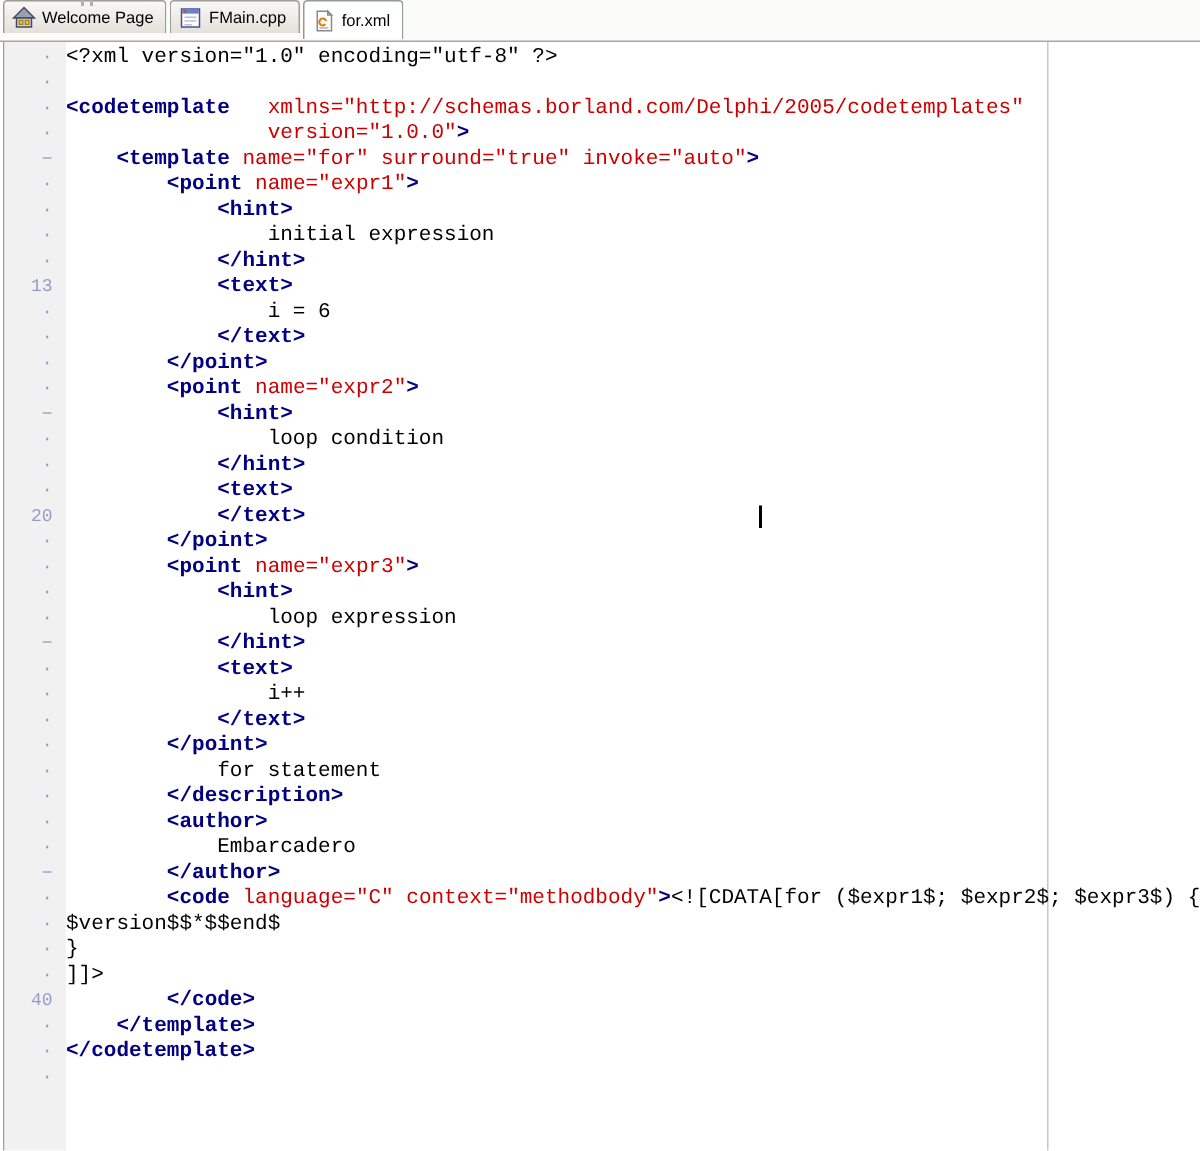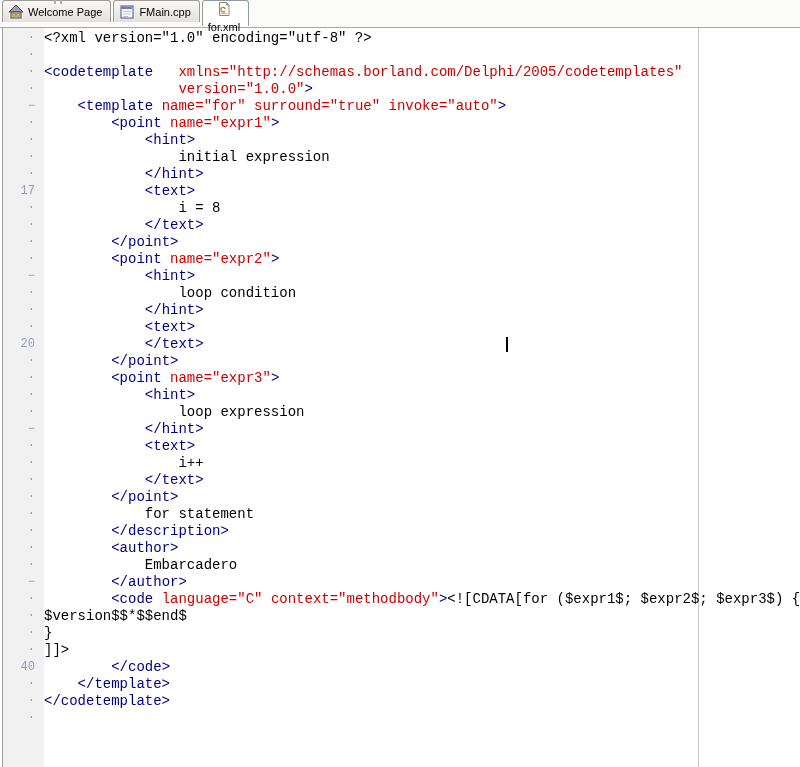--- a/index.html
+++ b/index.html
@@ -19,42 +19,41 @@
     display:flex;align-items:center;gap:4px;
     height:21px;padding:0 8px 0 5px;margin-right:2px;
     background:linear-gradient(#f9f8f6,#e4e1da);
     border:1px solid #9c9c94;border-bottom:none;
     border-radius:3px 3px 0 0;
     font-size:11px;color:#000;white-space:nowrap;cursor:default;
   }
   .tab.active{
     height:25px;background:#ffffff;margin-bottom:-1px;z-index:2;
     border-color:#919b9c;
-    flex-direction:column;
   }
   .tab svg{flex:0 0 auto;display:block;}
   
   .margin-line{position:absolute;top:28px;bottom:0;width:1px;z-index:0;background:var(--margin-line,#c8c8c8);}
   
   .editor{
     position:absolute;top:28px;left:2px;right:0;bottom:0;
     border-left:1px solid #9c9c9c;background:transparent;
   }
   .gutter-strip{position:absolute;left:0;top:0;bottom:0;width:41px;background:var(--gutter-bg,#f1f1f1);z-index:0;}
   .lines{position:relative;z-index:1;padding-top:2px;}
   .line{display:flex;height:17px;line-height:17px;
     font-family:"Liberation Mono","DejaVu Sans Mono",monospace;font-size:14px;white-space:pre;}
   .gutter-cell{
     flex:0 0 41px;width:41px;box-sizing:border-box;text-align:right;padding-right:9px;
     color:var(--gutter-fg,#9a9ac8);font-size:12px;line-height:17px;
     font-family:"Liberation Mono","DejaVu Sans Mono",monospace;
   }
   .code-text{flex:1;position:relative;}
   .line.current .code-text{background:var(--line-highlight,#fbfbdc);}
-  .tok-tag{color:var(--tag,#000080);font-weight:400;}
+  .tok-tag{color:var(--tag,#000080);font-weight:700;}
   .tok-attr{color:var(--attr,#cc0000);}
   .tok-plain{color:var(--plain,#000000);}
   .caret{position:absolute;width:2px;height:15px;background:var(--caret,#000);z-index:5;}
 </style>
 </head>
 <body>
 
 <div class="tabbar">
   <div class="grip g1"></div>
   <div class="grip g2"></div>
@@ -105,22 +104,22 @@
   <div class="lines">
       <div class="line"><span class="gutter-cell">·</span><span class="code-text"><span class="tok-plain">&lt;?xml version="1.0" encoding="utf-8" ?&gt;</span></span></div>
       <div class="line"><span class="gutter-cell">·</span><span class="code-text"></span></div>
       <div class="line"><span class="gutter-cell">·</span><span class="code-text"><span class="tok-tag">&lt;codetemplate</span><span class="tok-plain">   </span><span class="tok-attr">xmlns="http://schemas.borland.com/Delphi/2005/codetemplates"</span></span></div>
       <div class="line"><span class="gutter-cell">·</span><span class="code-text"><span class="tok-plain">                </span><span class="tok-attr">version="1.0.0"</span><span class="tok-tag">&gt;</span></span></div>
       <div class="line"><span class="gutter-cell">−</span><span class="code-text"><span class="tok-plain">    </span><span class="tok-tag">&lt;template</span><span class="tok-plain"> </span><span class="tok-attr">name="for"</span><span class="tok-plain"> </span><span class="tok-attr">surround="true"</span><span class="tok-plain"> </span><span class="tok-attr">invoke="auto"</span><span class="tok-tag">&gt;</span></span></div>
       <div class="line"><span class="gutter-cell">·</span><span class="code-text"><span class="tok-plain">        </span><span class="tok-tag">&lt;point</span><span class="tok-plain"> </span><span class="tok-attr">name="expr1"</span><span class="tok-tag">&gt;</span></span></div>
       <div class="line"><span class="gutter-cell">·</span><span class="code-text"><span class="tok-plain">            </span><span class="tok-tag">&lt;hint&gt;</span></span></div>
       <div class="line"><span class="gutter-cell">·</span><span class="code-text"><span class="tok-plain">                initial expression</span></span></div>
       <div class="line"><span class="gutter-cell">·</span><span class="code-text"><span class="tok-plain">            </span><span class="tok-tag">&lt;/hint&gt;</span></span></div>
-      <div class="line"><span class="gutter-cell">17</span><span class="code-text"><span class="tok-plain">            </span><span class="tok-tag">&lt;text&gt;</span></span></div>
-      <div class="line"><span class="gutter-cell">·</span><span class="code-text"><span class="tok-plain">                i = 8</span></span></div>
+      <div class="line"><span class="gutter-cell">13</span><span class="code-text"><span class="tok-plain">            </span><span class="tok-tag">&lt;text&gt;</span></span></div>
+      <div class="line"><span class="gutter-cell">·</span><span class="code-text"><span class="tok-plain">                i = 6</span></span></div>
       <div class="line"><span class="gutter-cell">·</span><span class="code-text"><span class="tok-plain">            </span><span class="tok-tag">&lt;/text&gt;</span></span></div>
       <div class="line"><span class="gutter-cell">·</span><span class="code-text"><span class="tok-plain">        </span><span class="tok-tag">&lt;/point&gt;</span></span></div>
       <div class="line"><span class="gutter-cell">·</span><span class="code-text"><span class="tok-plain">        </span><span class="tok-tag">&lt;point</span><span class="tok-plain"> </span><span class="tok-attr">name="expr2"</span><span class="tok-tag">&gt;</span></span></div>
       <div class="line"><span class="gutter-cell">−</span><span class="code-text"><span class="tok-plain">            </span><span class="tok-tag">&lt;hint&gt;</span></span></div>
       <div class="line"><span class="gutter-cell">·</span><span class="code-text"><span class="tok-plain">                loop condition</span></span></div>
       <div class="line"><span class="gutter-cell">·</span><span class="code-text"><span class="tok-plain">            </span><span class="tok-tag">&lt;/hint&gt;</span></span></div>
       <div class="line"><span class="gutter-cell">·</span><span class="code-text"><span class="tok-plain">            </span><span class="tok-tag">&lt;text&gt;</span></span></div>
       <div class="line"><span class="gutter-cell">20</span><span class="code-text"><span class="tok-plain">            </span><span class="tok-tag">&lt;/text&gt;</span></span></div>
       <div class="line"><span class="gutter-cell">·</span><span class="code-text"><span class="tok-plain">        </span><span class="tok-tag">&lt;/point&gt;</span></span></div>
       <div class="line"><span class="gutter-cell">·</span><span class="code-text"><span class="tok-plain">        </span><span class="tok-tag">&lt;point</span><span class="tok-plain"> </span><span class="tok-attr">name="expr3"</span><span class="tok-tag">&gt;</span></span></div>

